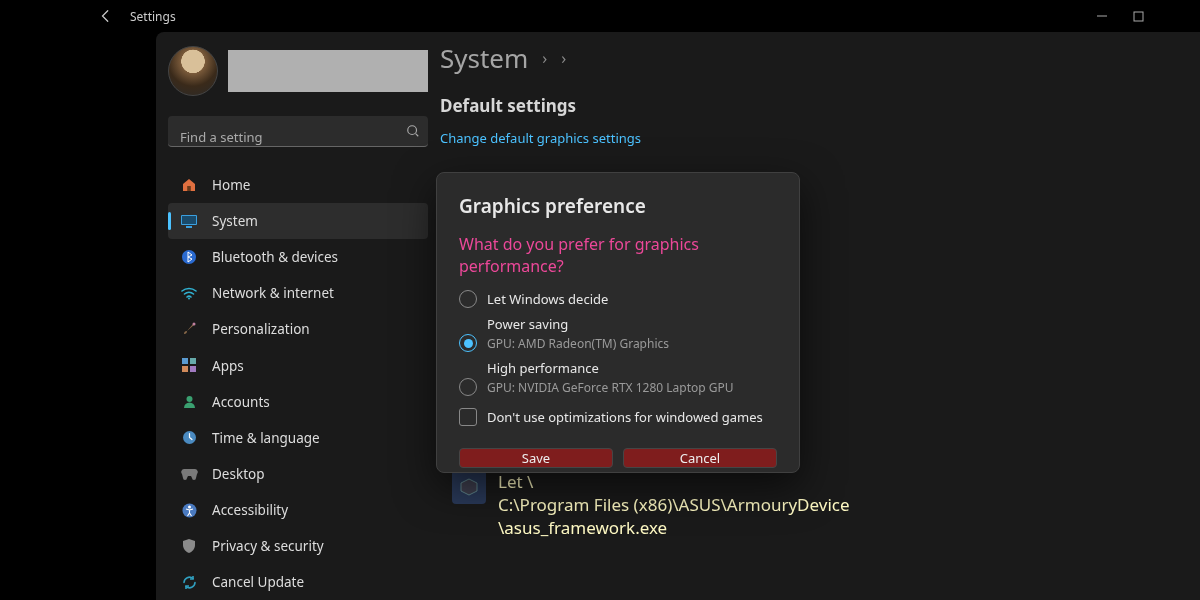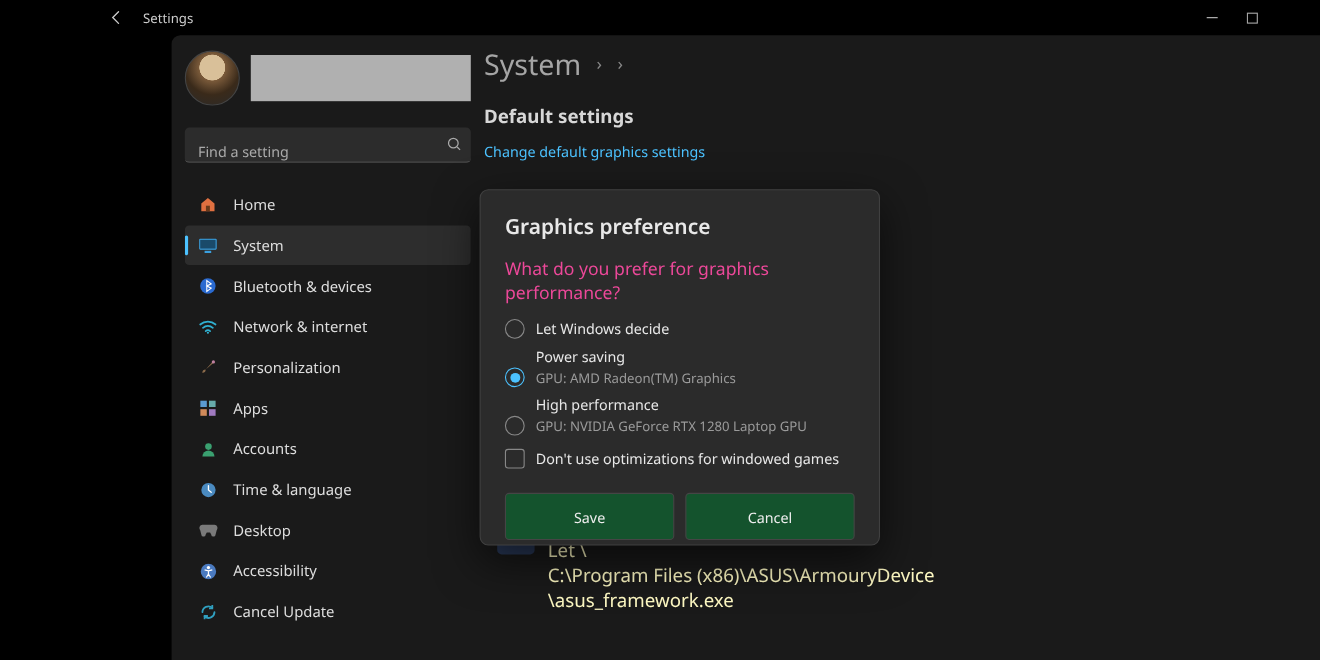--- a/index.html
+++ b/index.html
@@ -70,21 +70,21 @@
 .radio.sel .rcirc::after{content:"";width:9px;height:9px;border-radius:50%;background:#4cc2ff}
 .radio .rlab{font-size:13px}
 .radio .rsub{font-size:12px;color:#9a9a9a;margin-top:2px}
 .radio .col{display:flex;flex-direction:column}
 
 .cbrow{display:flex;gap:10px;margin-top:12px;cursor:pointer}
 .cbox{width:18px;height:18px;border:1.5px solid #888;border-radius:3px;flex-shrink:0}
 .cbrow span{font-size:13px}
 
 .modal .btns{display:flex;gap:10px;margin-top:22px}
-.modal button{flex:1;height:43px;background:#14532d;border:1px solid #454545;border-radius:4px;color:#eee;font-size:13px;cursor:pointer}
+.modal button{flex:1;height:20px;background:#7f1d1d;border:1px solid #454545;border-radius:4px;color:#eee;font-size:13px;cursor:pointer}
 
 
 </style>
 </head>
 <body>
 
 <div class="leftgutter"></div>
 
 <div class="titlebar" style="position:absolute;left:78px;top:0;right:0">
   <div class="back">
@@ -213,20 +213,28 @@
             <svg width="15" height="15" viewBox="0 0 15 15">
               <circle cx="7.5" cy="7.5" r="7" fill="#4a7ac0"></circle>
               <circle cx="7.5" cy="4" r="1.5" fill="#fff"></circle>
               <path d="M4 6l3.5 1 3.5-1M7.5 7v3m-2 3 2-3 2 3" stroke="#fff" stroke-width="1.1" fill="none"></path>
             </svg>
           </span>
         <span>Accessibility</span>
       </div>
       <div class="navitem">
         <span class="navicon">
+            <svg width="14" height="16" viewBox="0 0 14 16">
+              <path d="M7 1 1 3v4c0 4 3 7 6 8 3-1 6-4 6-8V3z" fill="#8a8a8a"></path>
+            </svg>
+          </span>
+        <span>Privacy &amp; security</span>
+      </div>
+      <div class="navitem">
+        <span class="navicon">
             <svg width="15" height="15" viewBox="0 0 15 15">
               <path d="M2 7.5a5.5 5.5 0 0 1 9-4M13 7.5a5.5 5.5 0 0 1-9 4" stroke="#30a0c0" stroke-width="1.6" fill="none" stroke-linecap="round"></path>
               <path d="M11 1v3h-3M4 14v-3h3" stroke="#30a0c0" stroke-width="1.6" fill="none"></path>
             </svg>
           </span>
         <span>Cancel Update</span>
       </div>
     </nav>
   </aside>
 
@@ -266,21 +274,20 @@
       <span>A</span>
     </div>
 
     <div class="appcard">
       <div class="appicon">
         <svg width="22" height="22" viewBox="0 0 22 22">
             <polygon points="11,3 19,7 19,15 11,19 3,15 3,7" fill="#404050" stroke="#7aa" stroke-width="0.7"></polygon>
           </svg>
       </div>
       <div class="appinfo">
-        <div class="appname">ASU</div>
         <div class="appsub">Let \</div>
         <div class="appsub">C:\Program Files (x86)\ASUS\ArmouryDevice</div>
         <div class="appsub">\asus_framework.exe</div>
       </div>
     </div>
   </main>
 </div>
 
 <div class="modal">
   <h3>Graphics preference</h3>

